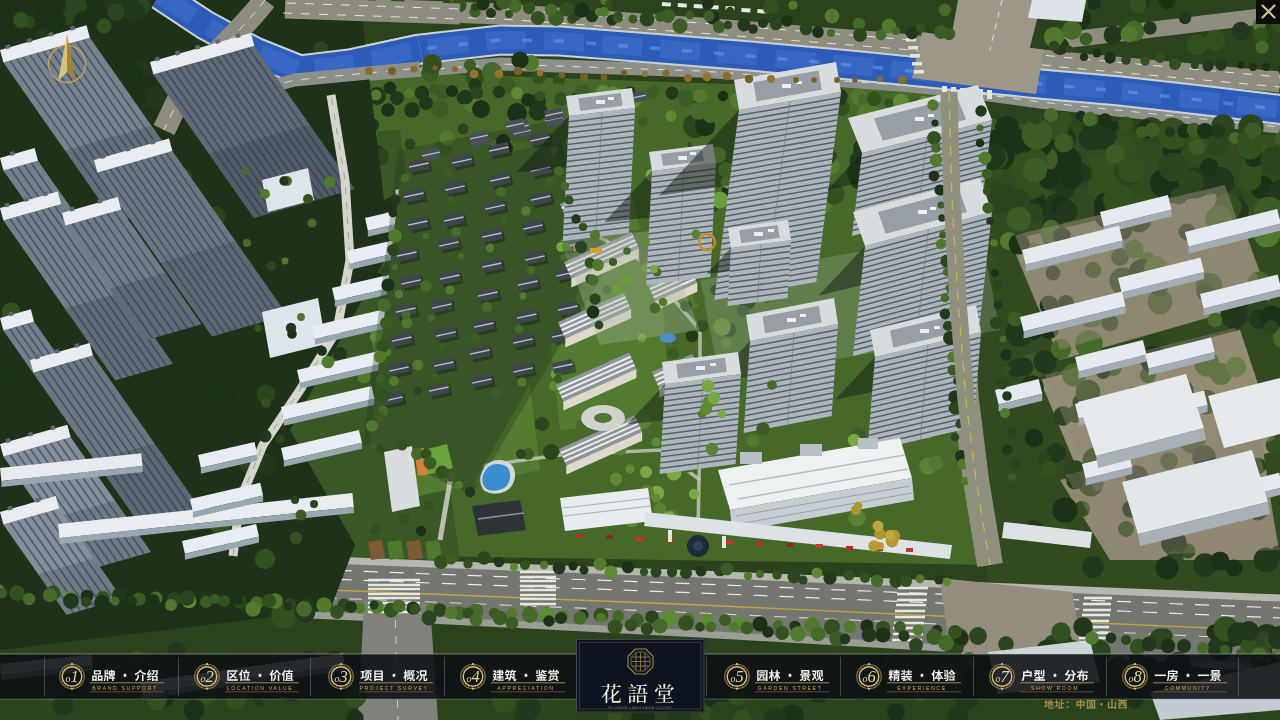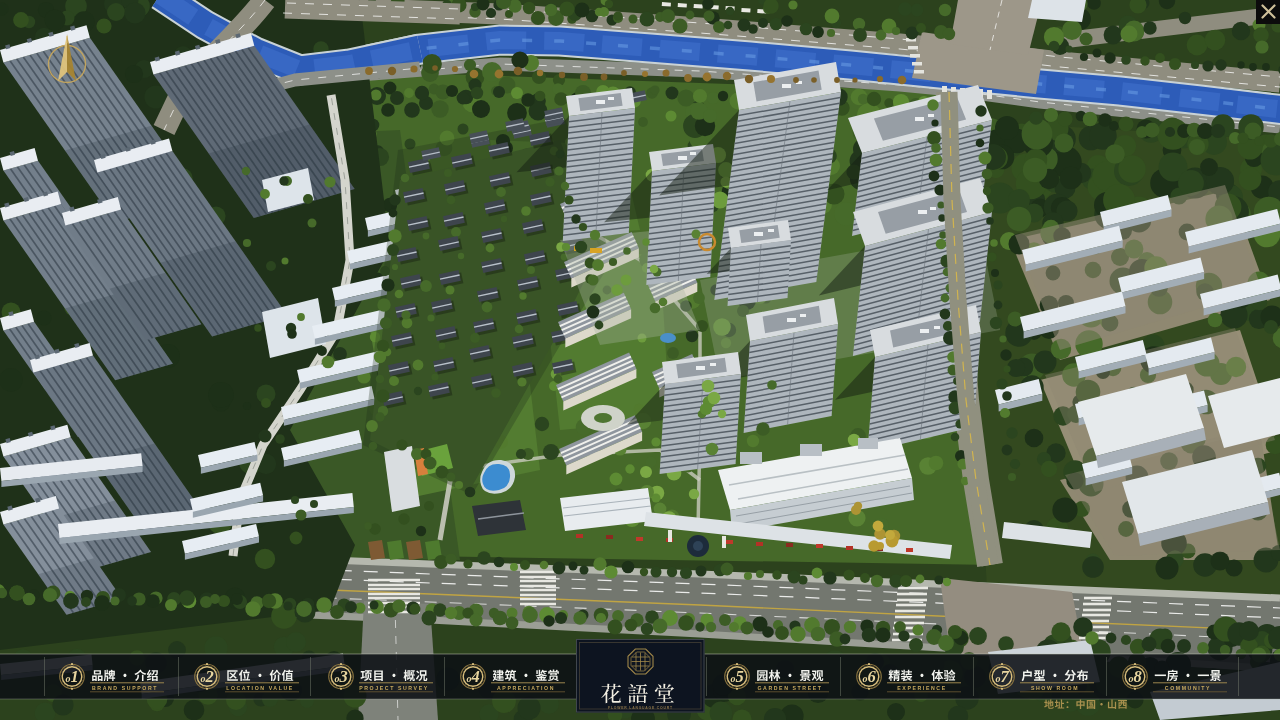--- a/index.html
+++ b/index.html
@@ -1,16 +1,16 @@
 <!DOCTYPE html>
 <html><head>
 <meta charset="utf-8">
 <style>
 html,body{margin:0;padding:0;background:#000;}
-#stage{position:relative;width:1280px;height:720px;overflow:hidden;font-family:"Liberation Sans", sans-serif;font-weight:bold;}
+#stage{position:relative;width:1280px;height:720px;overflow:hidden;font-family:"Liberation Sans", sans-serif;}
 </style>
 </head>
 <body>
 <div id="stage">
 <svg width="1280" height="720" viewBox="0 0 1280 720">
 
 <rect x="0" y="0" width="1280" height="720" fill="#2c421d"></rect>
 
 <polygon points="330.0,70.0 960.0,92.0 995.0,565.0 420.0,556.0 330.0,300.0" fill="#466929"></polygon>
 

